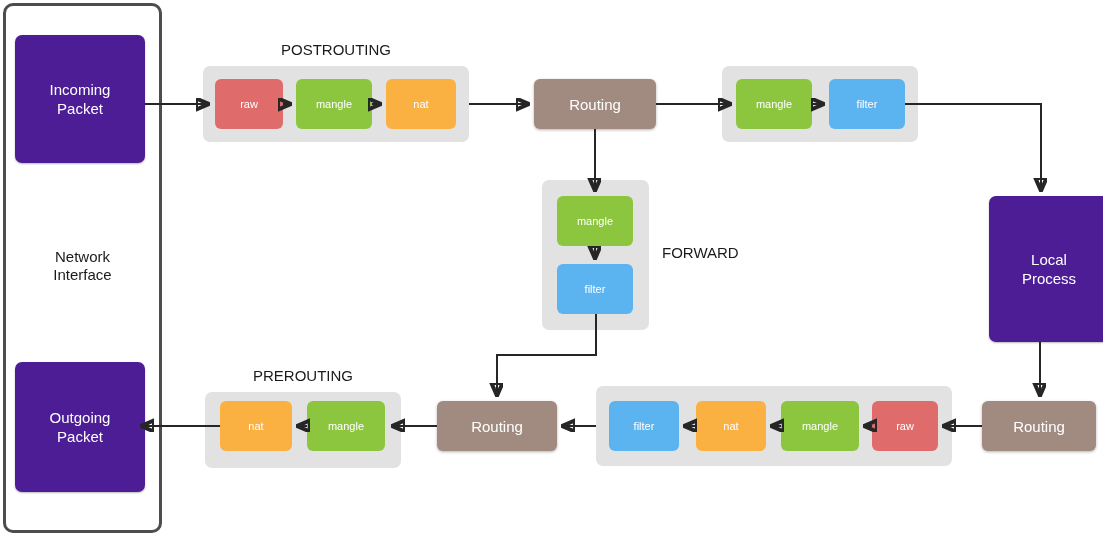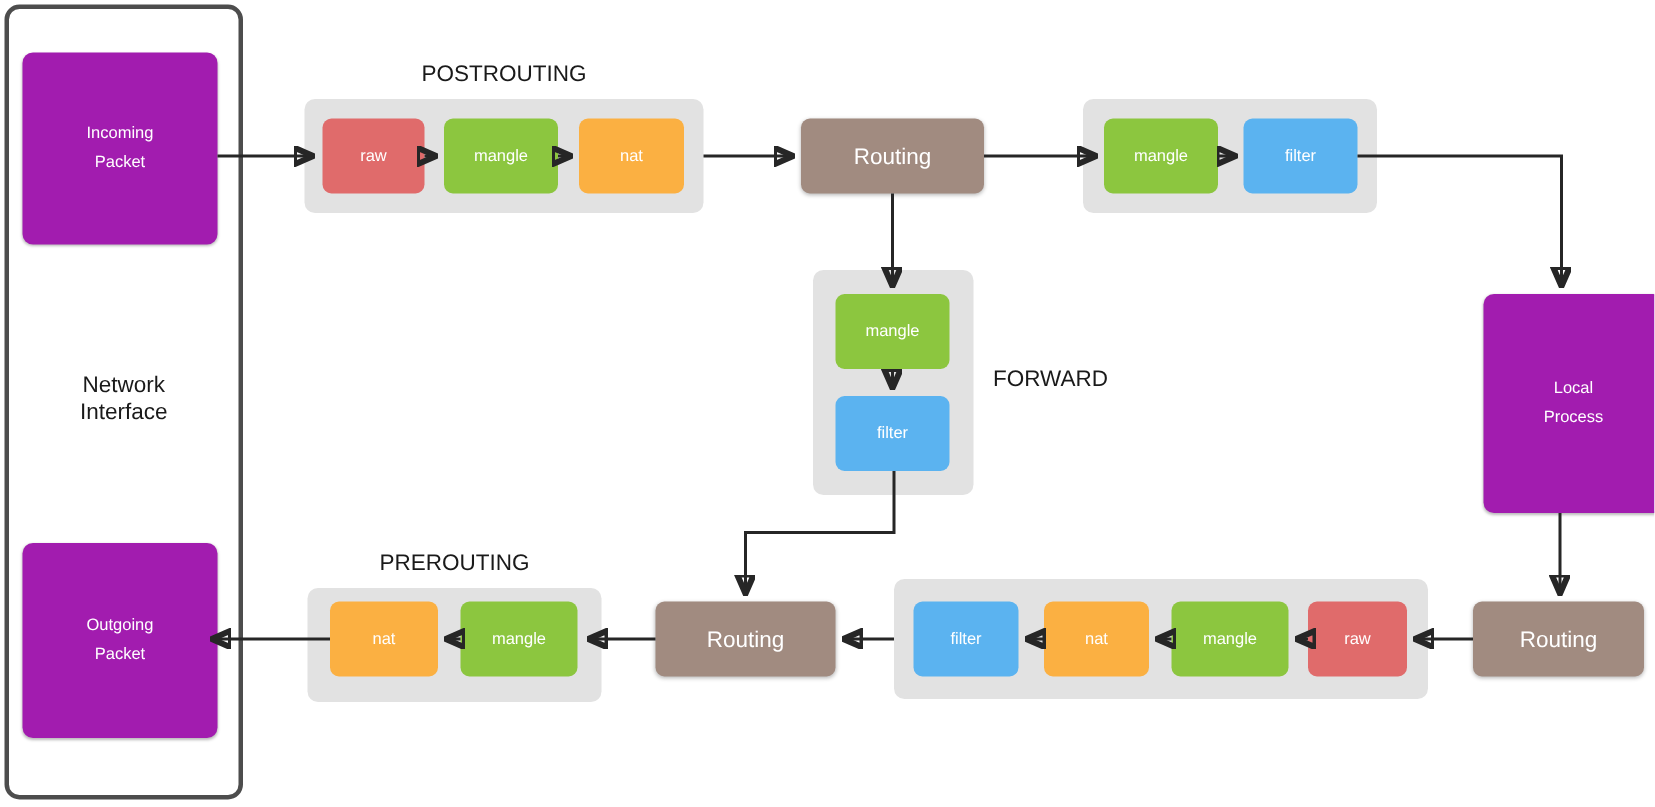--- a/index.html
+++ b/index.html
@@ -32,24 +32,24 @@
     color: #1a1a1a;
     font-size: 15px;
     line-height: 18px;
     font-weight: 400;
     white-space: pre-line;
   }
 
   
   .node-dark {
     position: absolute;
-    background: #a21caf;
+    background: #4c1d95;
     border-radius: 7px;
     color: #ffffff;
-    font-size: 11px;
+    font-size: 15px;
     line-height: 19px;
     display: flex;
     align-items: center;
     justify-content: center;
     text-align: center;
     white-space: pre-line;
     box-shadow: 0 1px 2px rgba(0,0,0,0.28);
     box-sizing: border-box;
   }
 

